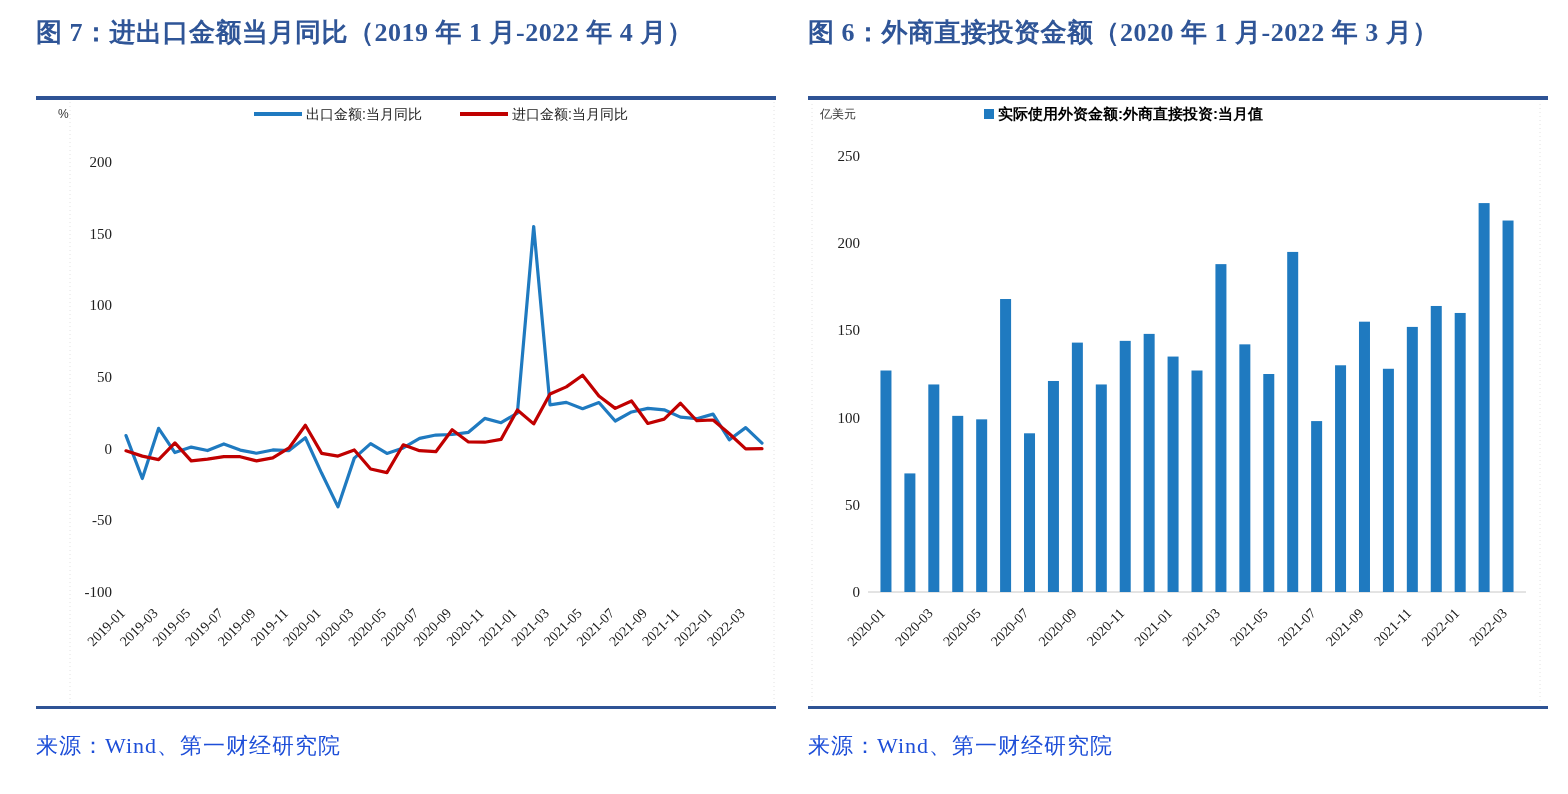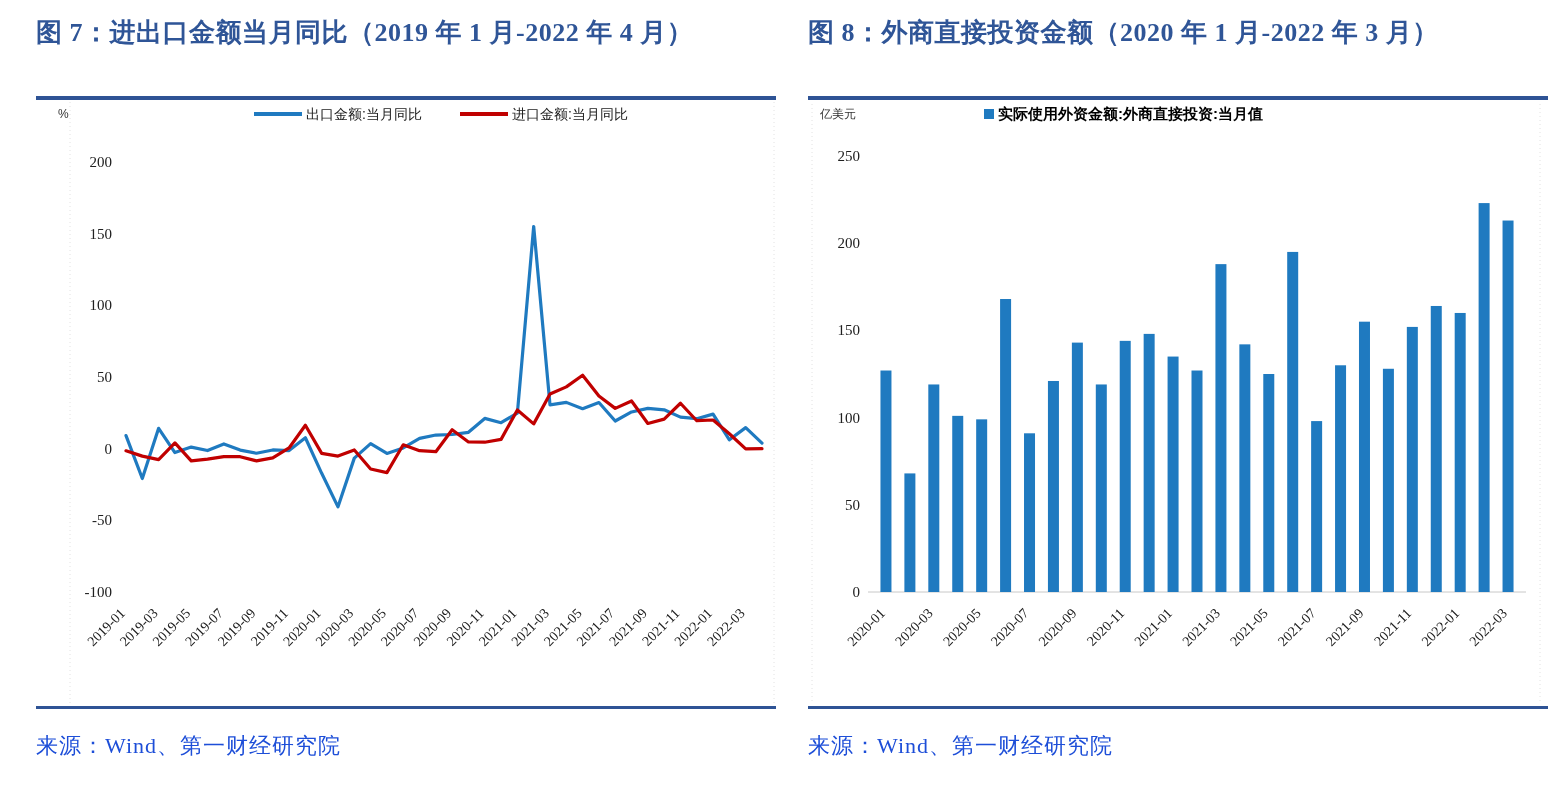--- a/index.html
+++ b/index.html
@@ -139,21 +139,21 @@
           <text x="644.4615384615385" y="514" class="xtick-label" text-anchor="end" transform="rotate(-45 644.4615384615385 514)">2021-11</text>
           <text x="677.0769230769231" y="514" class="xtick-label" text-anchor="end" transform="rotate(-45 677.0769230769231 514)">2022-01</text>
           <text x="709.6923076923077" y="514" class="xtick-label" text-anchor="end" transform="rotate(-45 709.6923076923077 514)">2022-03</text>
         </svg>
     </div>
     <div class="rule-bottom"></div>
     <div class="source">来源：Wind、第一财经研究院</div>
   </div>
 
   <div class="panel panel-right">
-    <div class="fig-title">图 8：外商直接投资金额（2020 年 1 月-2022 年 3 月）</div>
+    <div class="fig-title">图 6：外商直接投资金额（2020 年 1 月-2022 年 3 月）</div>
     <div class="rule"></div>
     <div class="chart-area">
       <svg id="chart8" class="chart-svg" width="740" height="604" viewBox="0 0 740 604">
           <text x="12" y="18" class="axis-unit" text-anchor="start">亿美元</text>
           <g>
             <rect x="176" y="9" width="10" height="10" fill="#1f7ac0"></rect>
             <text x="190" y="19" class="legend-text-bold" text-anchor="start">实际使用外资金额:外商直接投资:当月值</text>
           </g>
           <text x="52" y="497" class="tick-label" text-anchor="end">0</text>
           <text x="52" y="409.8" class="tick-label" text-anchor="end">50</text>

